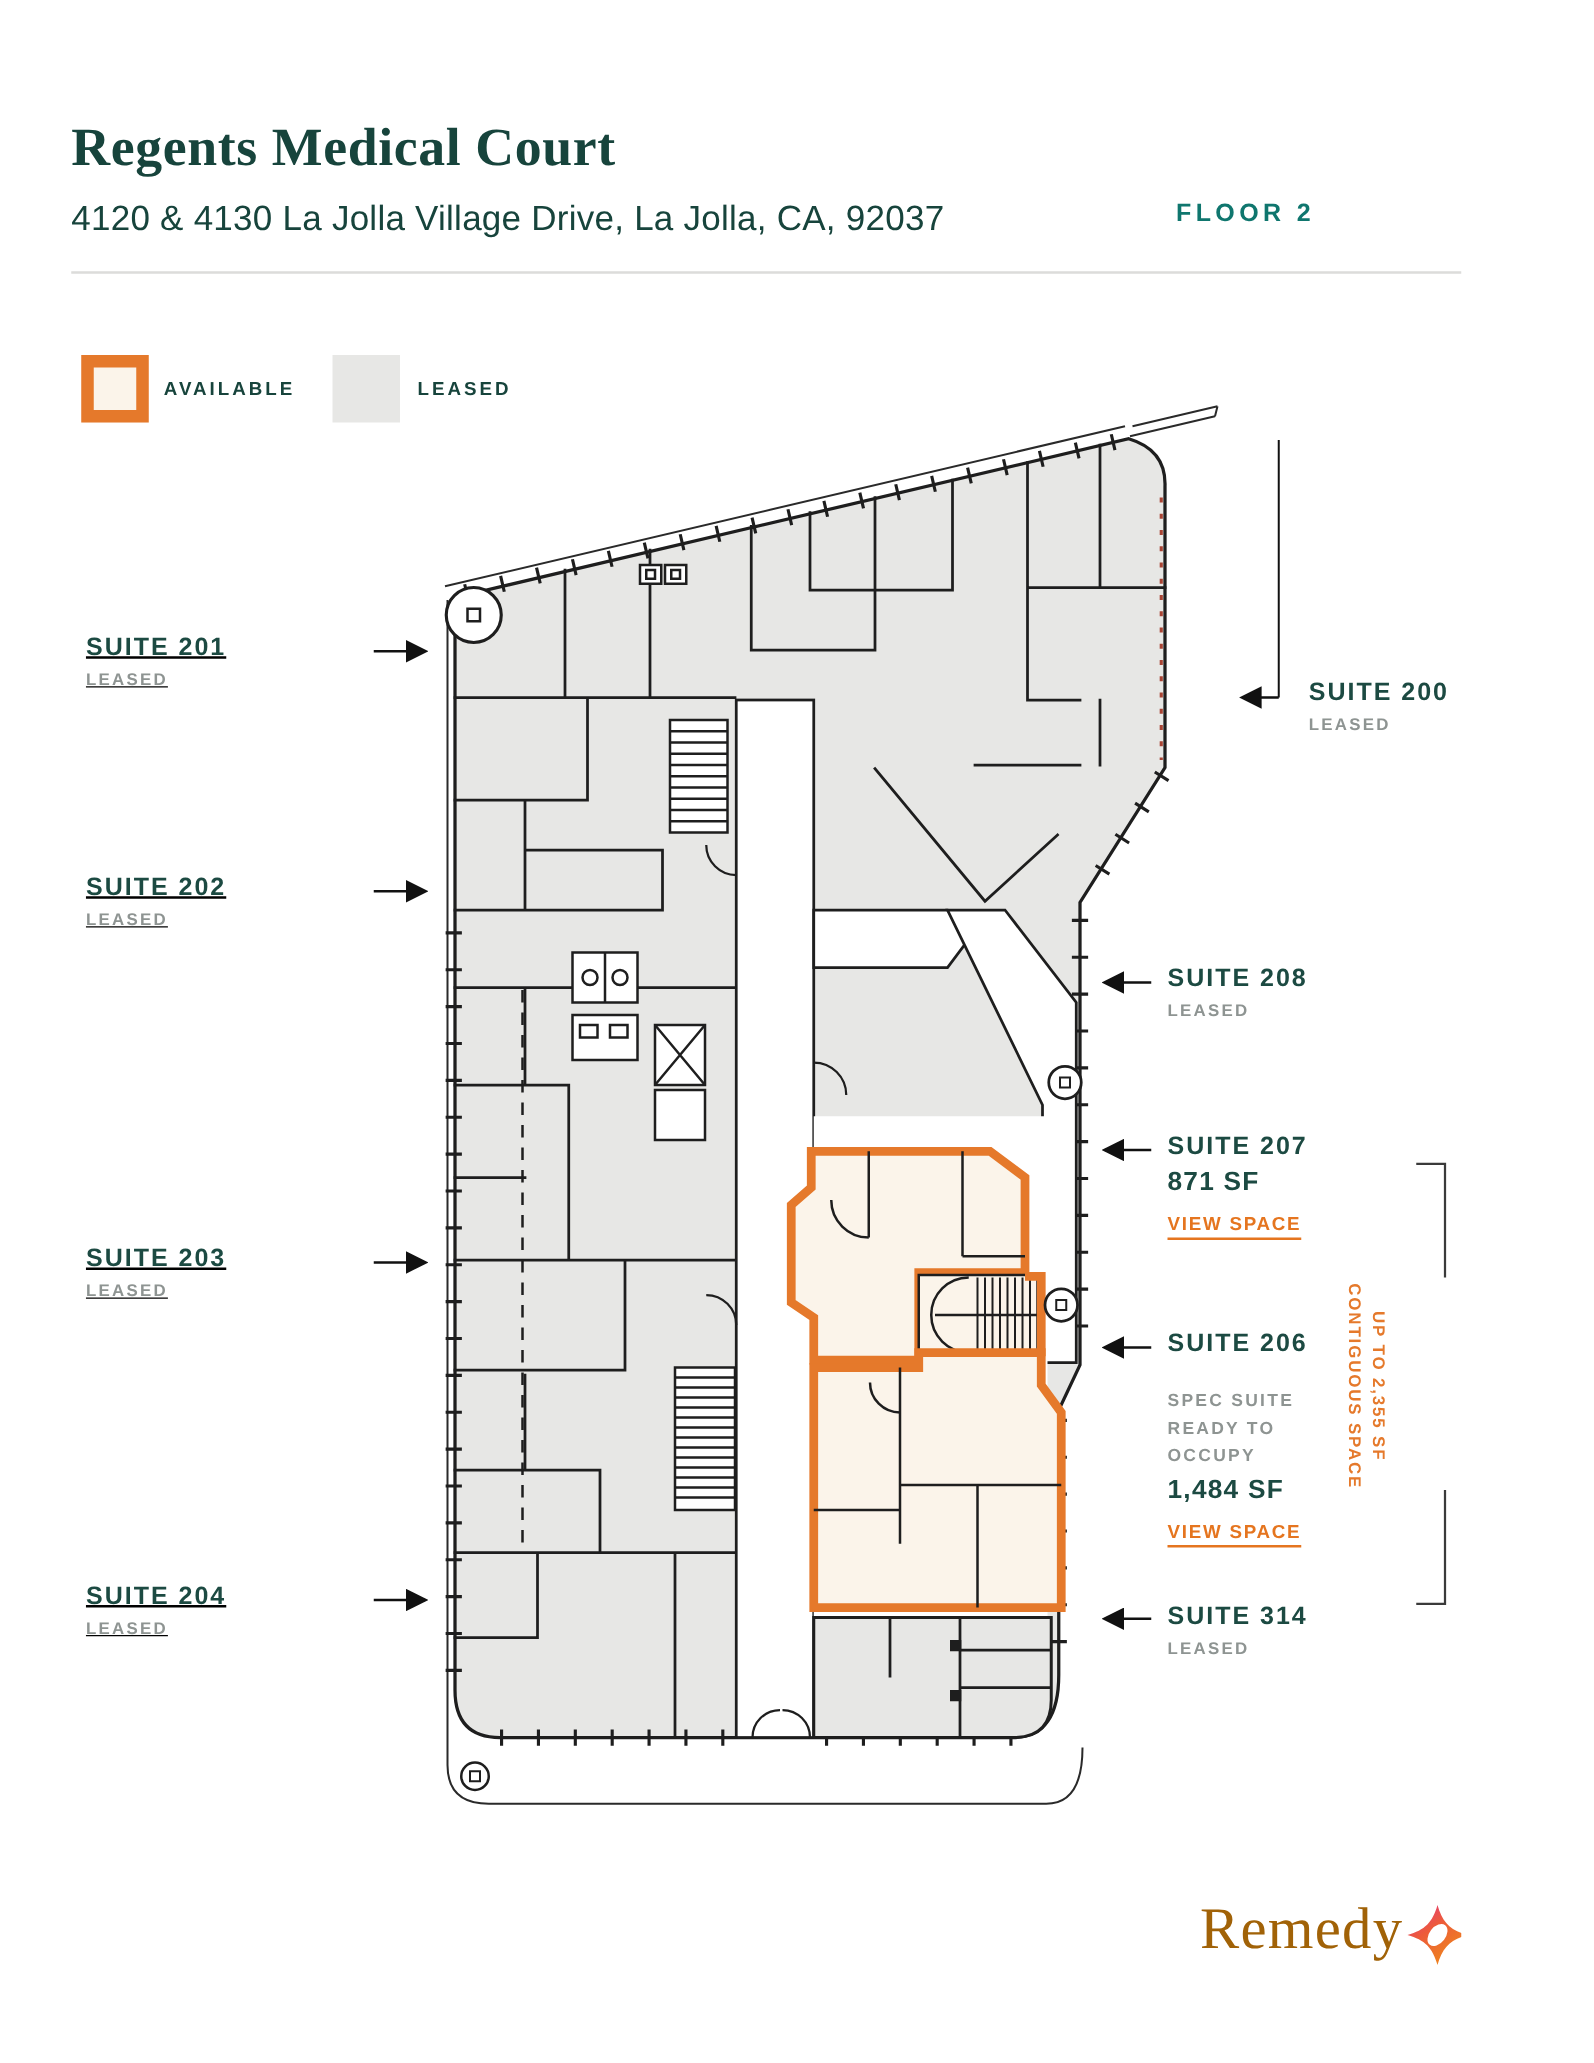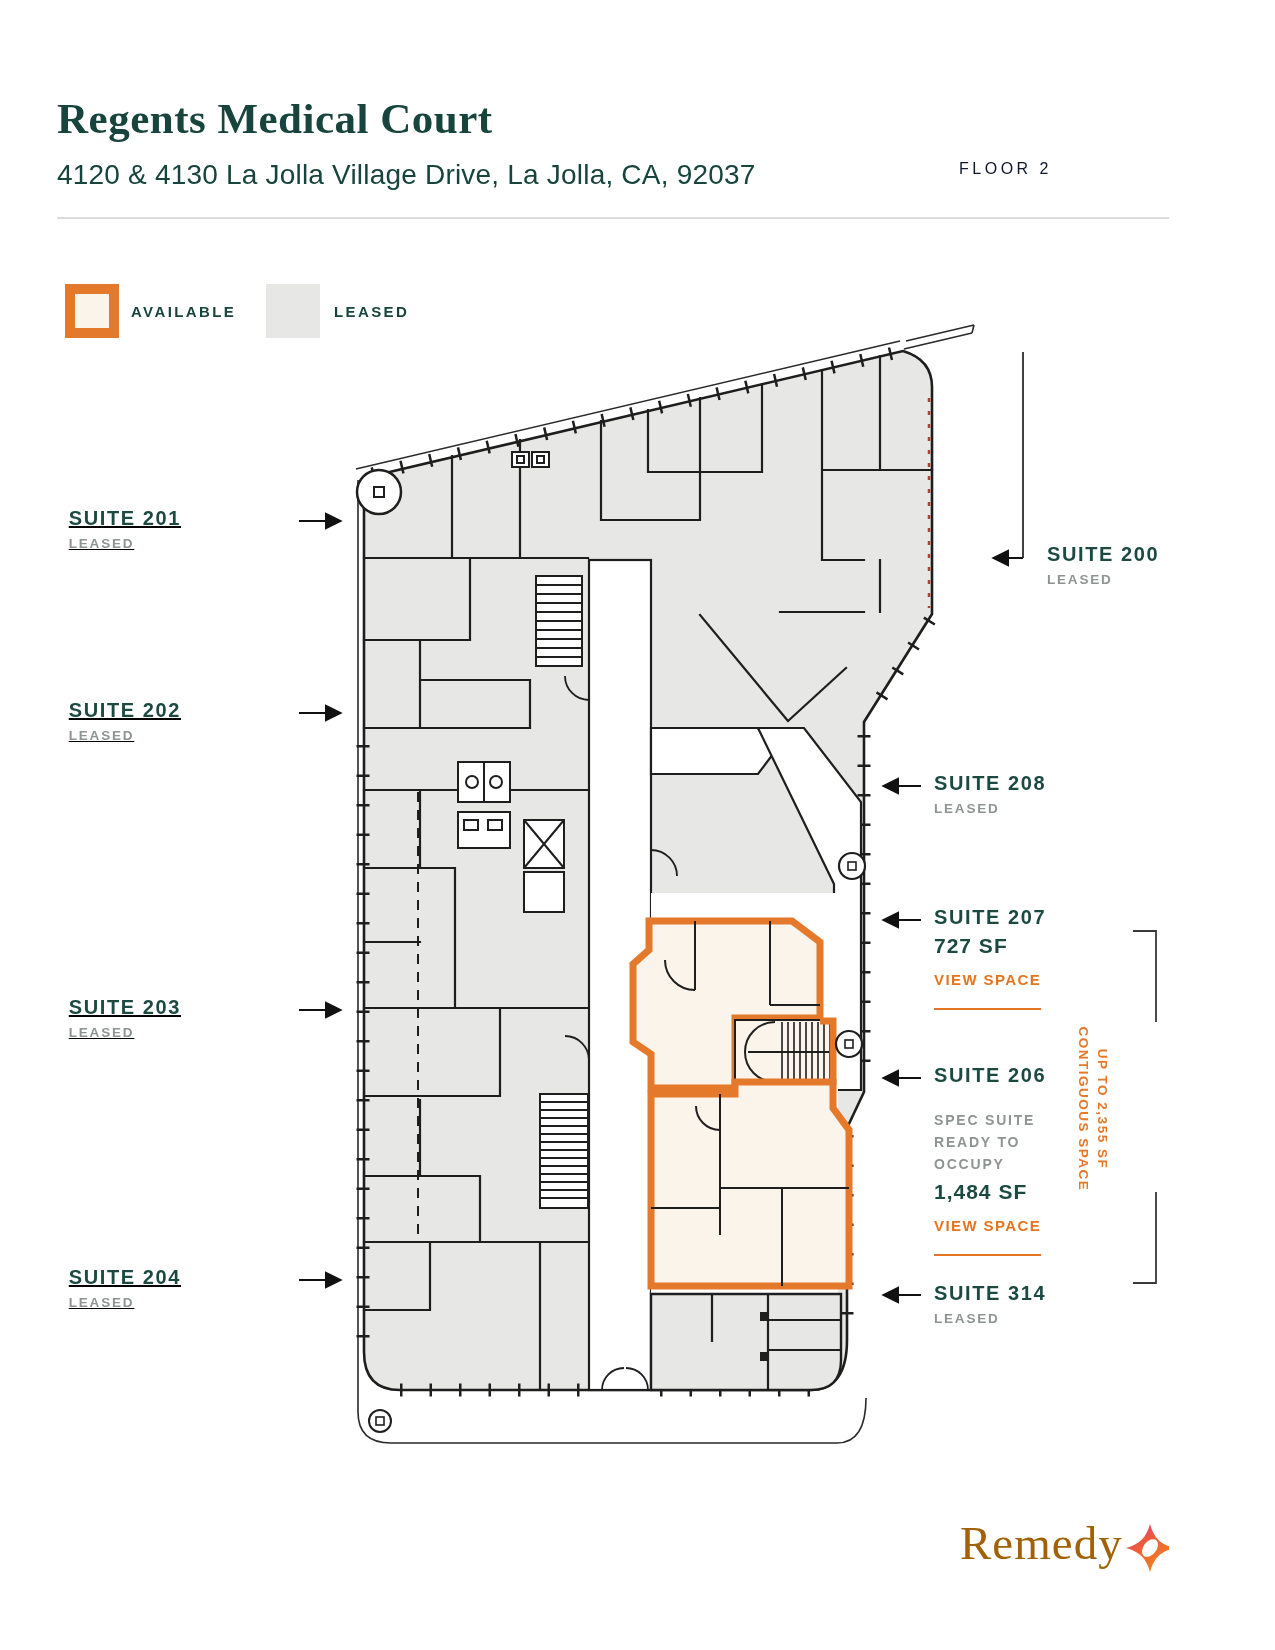--- a/index.html
+++ b/index.html
@@ -2,39 +2,39 @@
 <html><head>
 <meta charset="utf-8">
 <style>
   html,body{margin:0;padding:0;background:#ffffff;}
   .page{position:relative;width:1169px;height:1650px;background:#ffffff;overflow:hidden;
         font-family:"Liberation Sans",sans-serif;}
   
   .title{position:absolute;left:57px;top:94px;font-family:"Liberation Serif",serif;
          font-size:43px;font-weight:700;color:#17443C;letter-spacing:.5px;}
   .address{position:absolute;left:57px;top:159px;font-size:28px;color:#17443C;letter-spacing:.2px;}
-  .floor{position:absolute;right:117px;top:160px;font-size:16px;font-weight:400;
-         color:#0f172a;letter-spacing:3.5px;}
+  .floor{position:absolute;right:117px;top:160px;font-size:20px;font-weight:700;
+         color:#0f766e;letter-spacing:3.5px;}
   .divider{position:absolute;left:57px;top:217px;width:1161px;height:2px;background:#DCDCDA;}
   
   .sw-avail{position:absolute;left:65px;top:284px;width:34px;height:34px;
             border:10px solid #E5792B;background:#FBF4EA;}
   .sw-leased{position:absolute;left:266px;top:284px;width:54px;height:54px;background:#E7E7E5;}
   .lg-txt{position:absolute;top:303px;font-size:15px;font-weight:700;color:#17443C;letter-spacing:2.4px;}
   .lg-avail{left:131px;} .lg-leased{left:334px;}
   
   .lbl{position:absolute;}
   .r-align{padding-right:0;text-decoration:underline;}
   .s-name{font-size:20px;font-weight:700;color:#1C4A42;letter-spacing:1.6px;white-space:nowrap;}
   .s-status{font-size:13.5px;font-weight:700;color:#8E9492;letter-spacing:1.8px;margin-top:6px;}
   .r-align .s-status{padding-right:14px;}
   .s-size{font-size:21px;font-weight:700;color:#1C4A42;letter-spacing:1px;margin-top:5px;white-space:nowrap;}
   .s-note{font-size:14px;font-weight:700;color:#8E9492;letter-spacing:1.8px;line-height:22px;margin-top:22px;}
   .s-link{display:inline-block;font-size:15px;font-weight:700;color:#E5751F;letter-spacing:1.4px;
-          margin-top:13px;border-bottom:2px solid #E5751F;padding-bottom:20px;cursor:pointer;white-space:nowrap;}
+          margin-top:13px;border-bottom:2px solid #E5751F;padding-bottom:2px;cursor:pointer;white-space:nowrap;}
   .contig{position:absolute;left:1008px;top:1090px;width:170px;transform:rotate(90deg);
           transform-origin:center;text-align:center;color:#E5792B;font-weight:700;
           font-size:13.5px;letter-spacing:1.5px;line-height:19px;white-space:nowrap;}
   
   .brand{position:absolute;left:960px;top:1516px;font-family:"Liberation Serif",serif;
          font-size:47px;color:#a16207;letter-spacing:1px;}
   .plan-svg{position:absolute;left:0;top:0;}
 </style>
 </head>
 <body>
@@ -215,21 +215,21 @@
     <div class="s-status">LEASED</div>
   </div>
 
   <div class="lbl" style="left:934px;top:772px;">
     <div class="s-name">SUITE 208</div>
     <div class="s-status">LEASED</div>
   </div>
 
   <div class="lbl" style="left:934px;top:906px;">
     <div class="s-name">SUITE 207</div>
-    <div class="s-size">727 SF</div>
+    <div class="s-size">871 SF</div>
     <div class="s-link">VIEW SPACE</div>
   </div>
 
   <div class="lbl r-align" style="right:988px;top:996px;">
     <div class="s-name">SUITE 203</div>
     <div class="s-status">LEASED</div>
   </div>
 
   <div class="lbl" style="left:934px;top:1064px;">
     <div class="s-name">SUITE 206</div>

